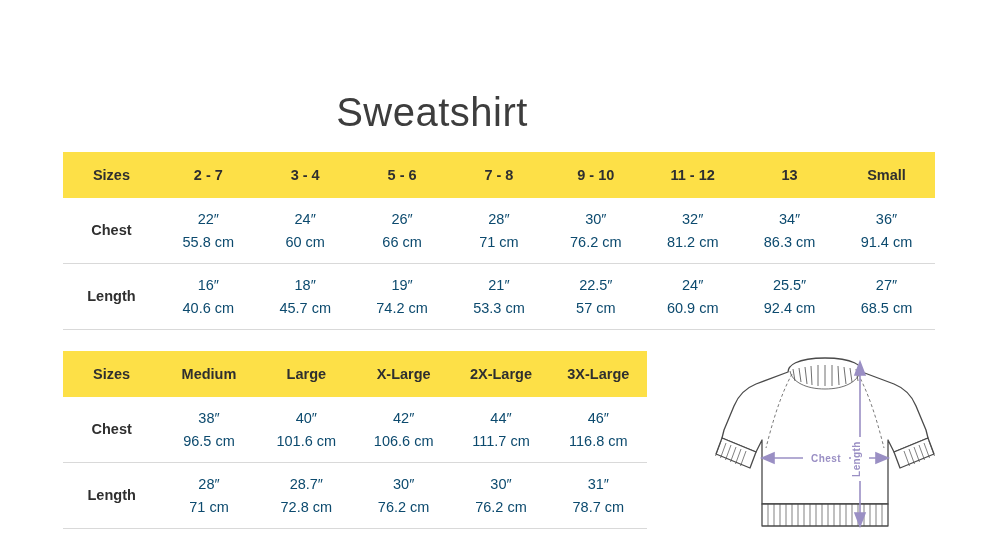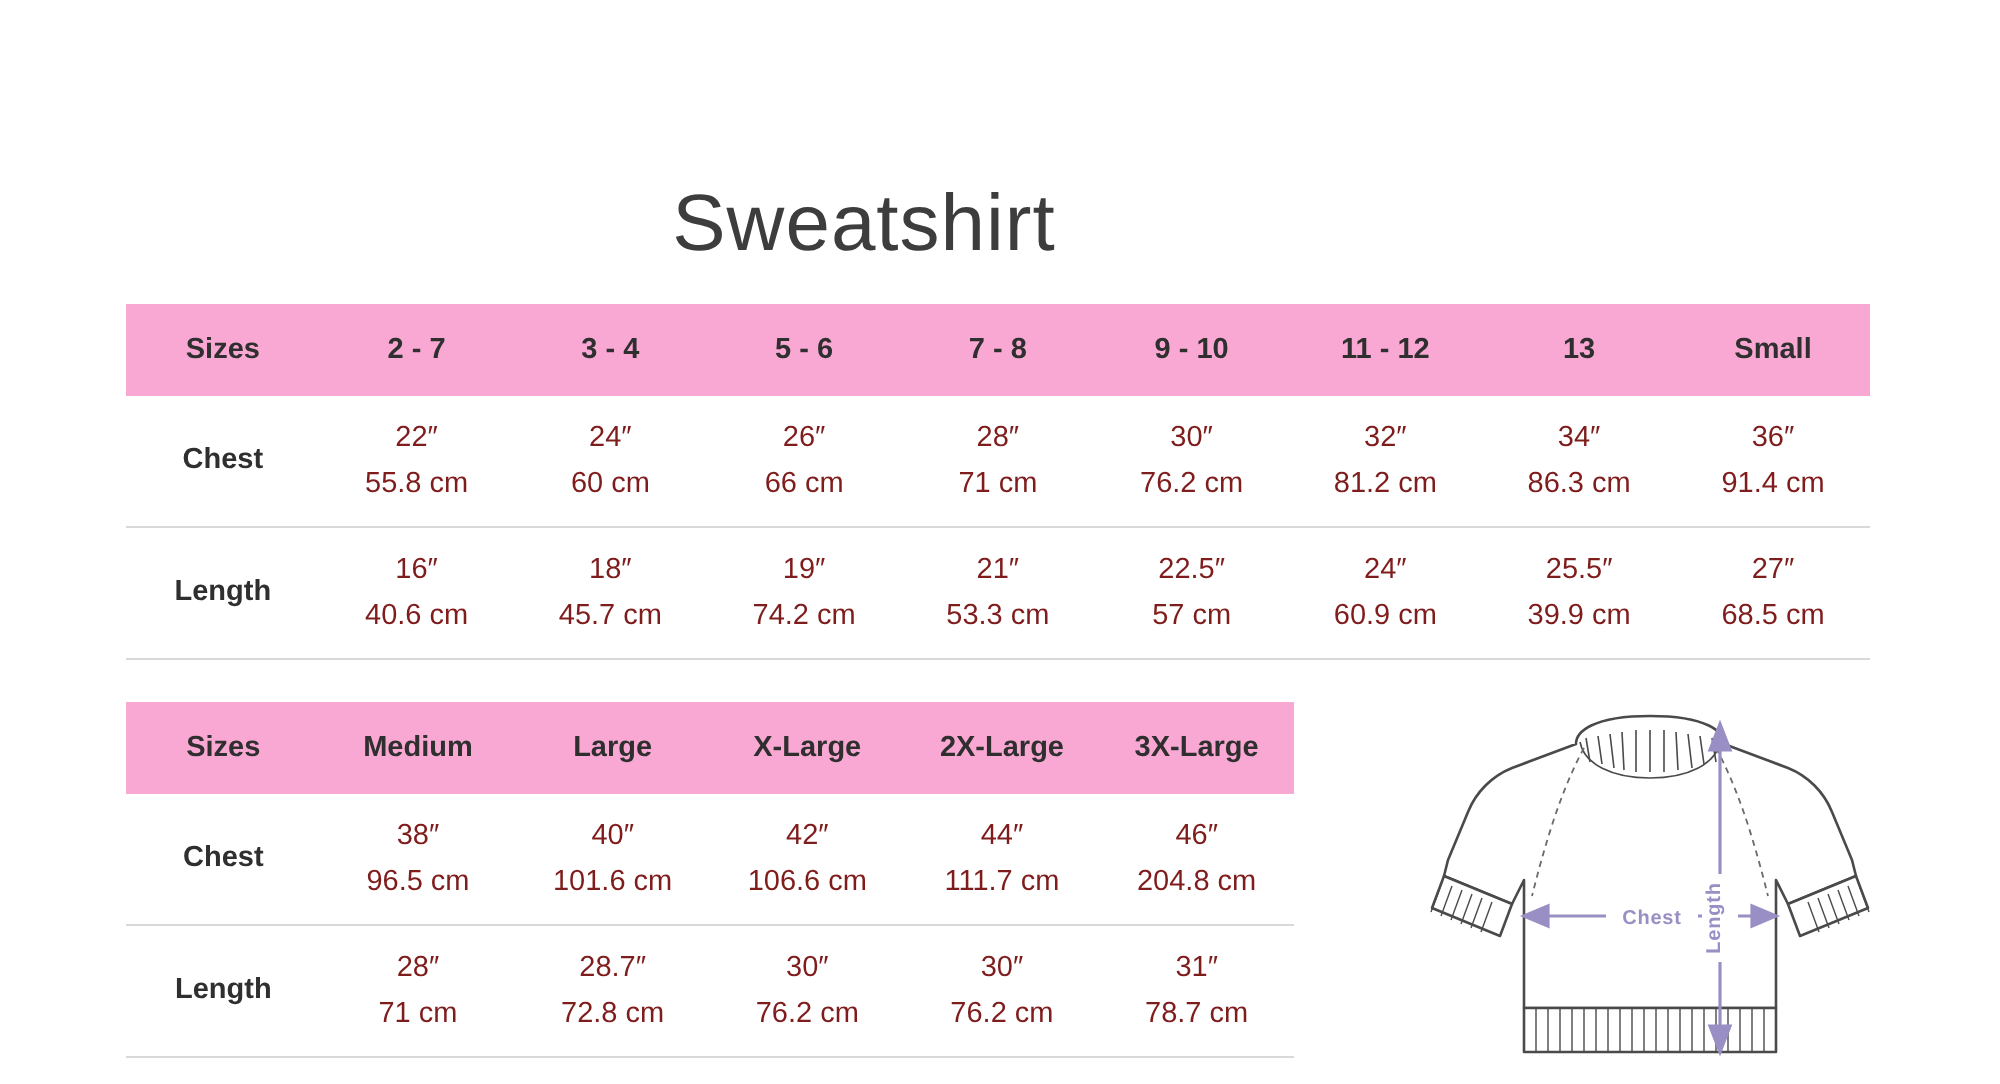--- a/index.html
+++ b/index.html
@@ -43,37 +43,37 @@
   }
   table.size-table th,
   table.size-table td {
     text-align: center;
     font-size: 14.5px;
     padding: 0;
     vertical-align: middle;
     border: none;
   }
   table.size-table thead tr {
-    background: #f9a8d4;
+    background: #fde047;
   }
   table.size-table thead th {
     height: 46px;
     font-weight: bold;
     color: #2f2f2f;
     font-size: 14.5px;
   }
   table.size-table tbody tr {
     border-bottom: 1px solid #d9d9d9;
   }
   table.size-table tbody tr:last-child {
     border-bottom: 1px solid #d9d9d9;
   }
   table.size-table tbody td {
     height: 65px;
-    color: #7f1d1d;
+    color: #0c4a6e;
     line-height: 1.55;
   }
   table.size-table tbody td.rowlabel {
     font-weight: bold;
     color: #2f2f2f;
     font-size: 14.5px;
   }
   .val-in {
     display: block;
     font-size: 14.5px;
@@ -192,21 +192,21 @@
           <td>
             <span class="val-in">22.5″</span>
             <span class="val-cm">57 cm</span>
           </td>
           <td>
             <span class="val-in">24″</span>
             <span class="val-cm">60.9 cm</span>
           </td>
           <td>
             <span class="val-in">25.5″</span>
-            <span class="val-cm">39.9 cm</span>
+            <span class="val-cm">92.4 cm</span>
           </td>
           <td>
             <span class="val-in">27″</span>
             <span class="val-cm">68.5 cm</span>
           </td>
         </tr>
       </tbody>
     </table>
   </div>
 
@@ -236,21 +236,21 @@
           <td>
             <span class="val-in">42″</span>
             <span class="val-cm">106.6 cm</span>
           </td>
           <td>
             <span class="val-in">44″</span>
             <span class="val-cm">111.7 cm</span>
           </td>
           <td>
             <span class="val-in">46″</span>
-            <span class="val-cm">204.8 cm</span>
+            <span class="val-cm">116.8 cm</span>
           </td>
         </tr>
         <tr>
           <td class="rowlabel">Length</td>
           <td>
             <span class="val-in">28″</span>
             <span class="val-cm">71 cm</span>
           </td>
           <td>
             <span class="val-in">28.7″</span>

